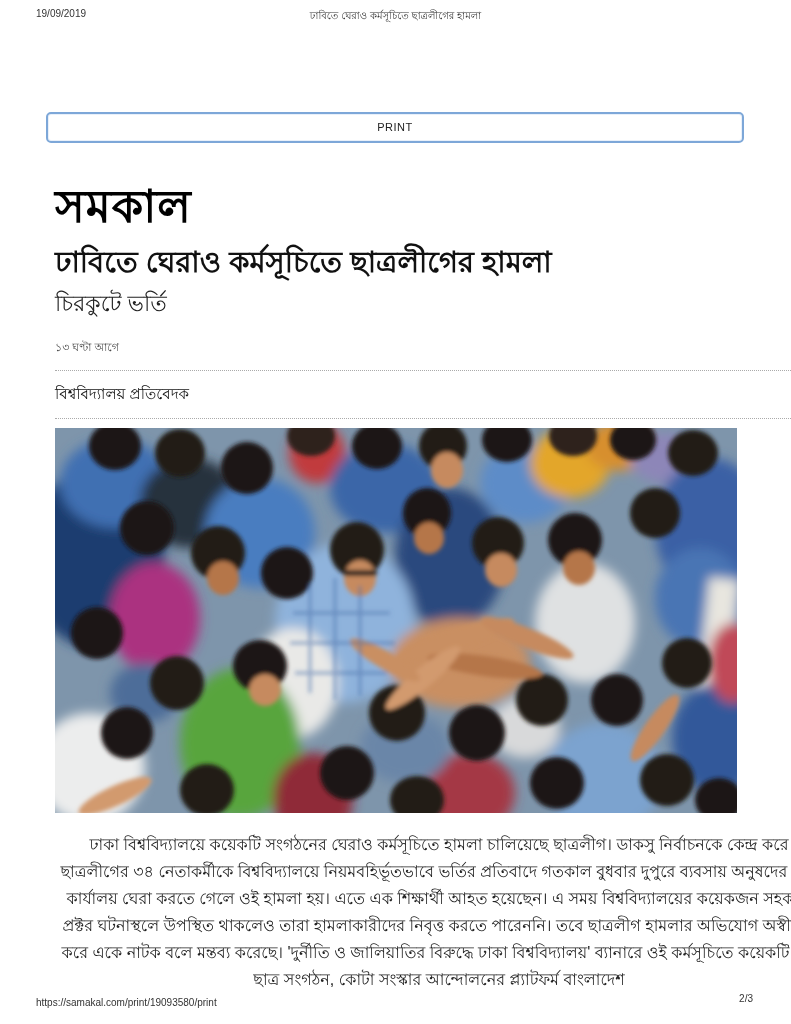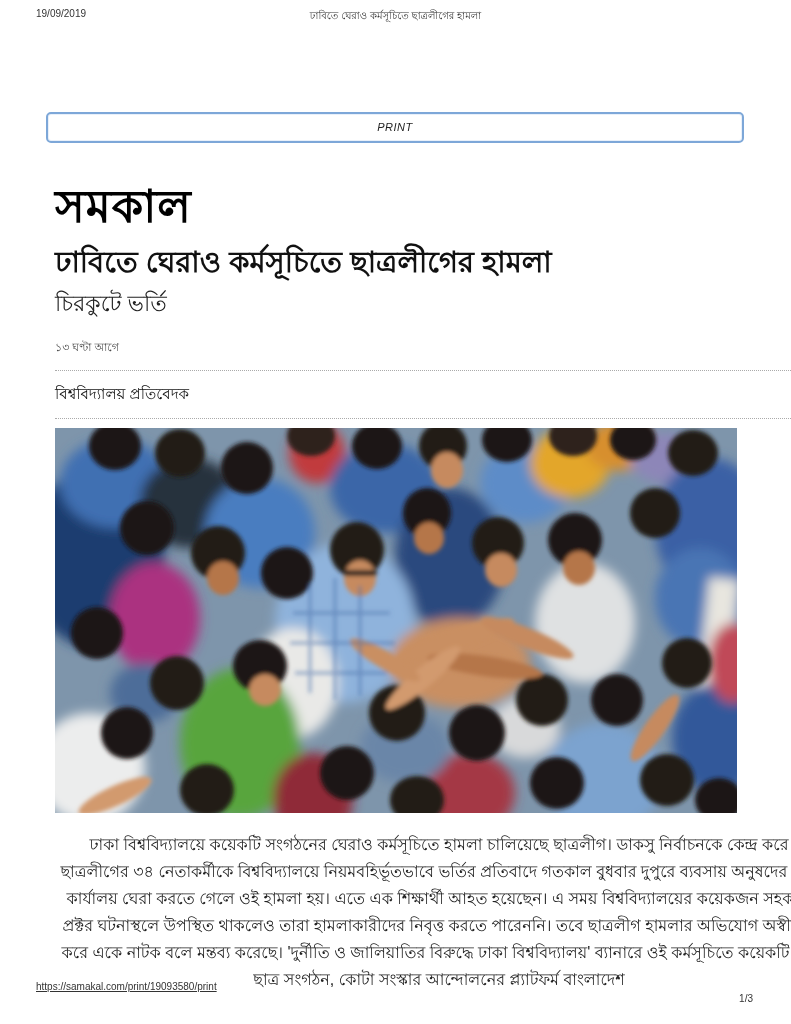--- a/index.html
+++ b/index.html
@@ -14,40 +14,39 @@
   
   .chrome-date {
     position:absolute; left:36px; top:0;
     font-size:10px; color:#333;margin-top:8px;
   }
   .chrome-title {
     position:absolute; left:0; right:0; top:8px;
     text-align:center; font-size:10px; color:#333;
   }
   .chrome-url {
-    position:absolute; left:36px; bottom:32px;
-    font-size:10px; color:#333;text-decoration:underline;
+    position:absolute; left:36px; bottom:16px;
+    font-size:10px; color:#333;
   }
   .chrome-page {
     position:absolute; right:38px; bottom:20px;
     font-size:10px; color:#333;
   }
   
   .print-btn {
     position:absolute; left:46px; top:112px;
     width:698px; height:31px;
     background:#fff;
     border:2px solid #7da7d8;
     border-radius:5px;
     font-family:"Liberation Sans", sans-serif;
     font-size:11px; letter-spacing:0.5px; color:#222;
     text-align:center; line-height:27px;
     cursor:pointer;
     box-shadow:inset 0 0 0 1px #e8f0fa;
-    font-style:italic;
   }
   
   .article {
     position:absolute; left:55px; top:182px; width:768px;
   }
   .brand {
     font-size:45px; font-weight:bold; color:#000;
     line-height:1.1; letter-spacing:1px;
   }
   .headline {
@@ -205,13 +204,13 @@
           <line x1="240" y1="245" x2="332" y2="245"></line>
         </g>
       </g>
     </svg>
   </figure>
 
   <p class="body-text">ঢাকা বিশ্ববিদ্যালয়ে কয়েকটি সংগঠনের ঘেরাও কর্মসূচিতে হামলা চালিয়েছে ছাত্রলীগ। ডাকসু নির্বাচনকে কেন্দ্র করে ছাত্রলীগের ৩৪ নেতাকর্মীকে বিশ্ববিদ্যালয়ে নিয়মবহির্ভূতভাবে ভর্তির প্রতিবাদে গতকাল বুধবার দুপুরে ব্যবসায় অনুষদের ডিন কার্যালয় ঘেরা করতে গেলে ওই হামলা হয়। এতে এক শিক্ষার্থী আহত হয়েছেন। এ সময় বিশ্ববিদ্যালয়ের কয়েকজন সহকারী প্রক্টর ঘটনাস্থলে উপস্থিত থাকলেও তারা হামলাকারীদের নিবৃত্ত করতে পারেননি। তবে ছাত্রলীগ হামলার অভিযোগ অস্বীকার করে একে নাটক বলে মন্তব্য করেছে। 'দুর্নীতি ও জালিয়াতির বিরুদ্ধে ঢাকা বিশ্ববিদ্যালয়' ব্যানারে ওই কর্মসূচিতে কয়েকটি বাম ছাত্র সংগঠন, কোটা সংস্কার আন্দোলনের প্ল্যাটফর্ম বাংলাদেশ</p>
 </div>
 
 <div class="chrome-url">https://samakal.com/print/19093580/print</div>
-<div class="chrome-page">1/3</div>
+<div class="chrome-page">2/3</div>
 
 </body></html>

